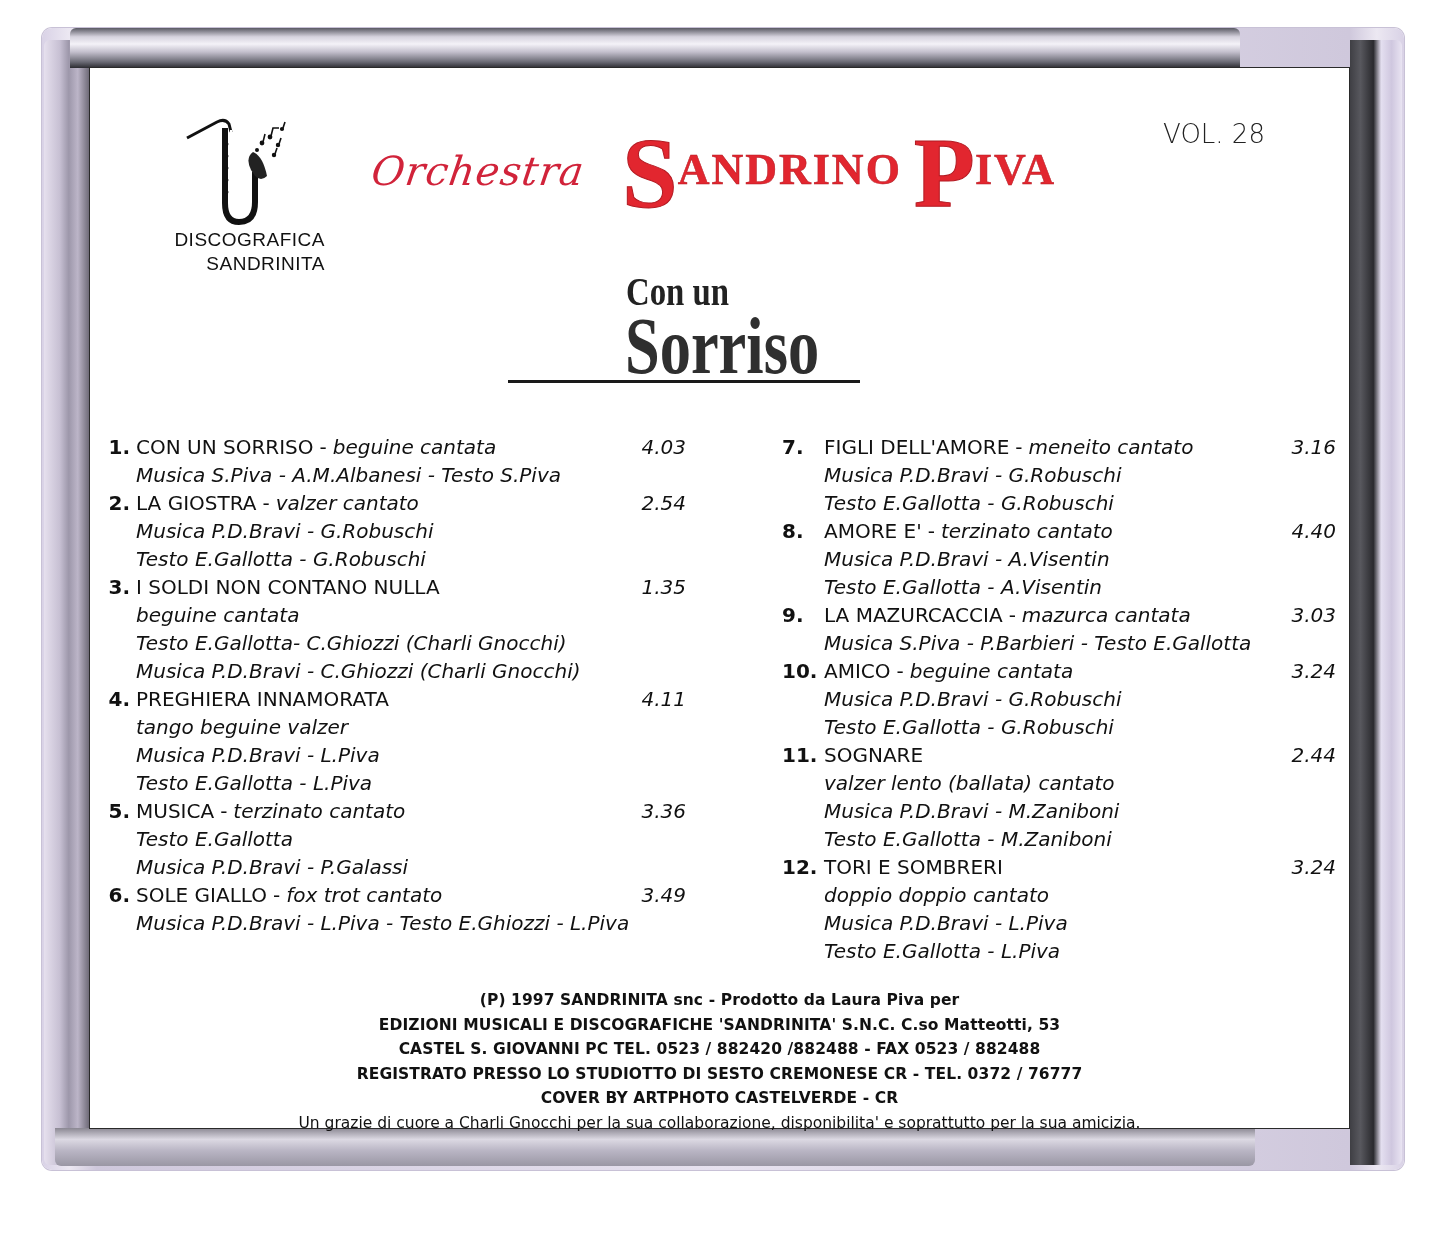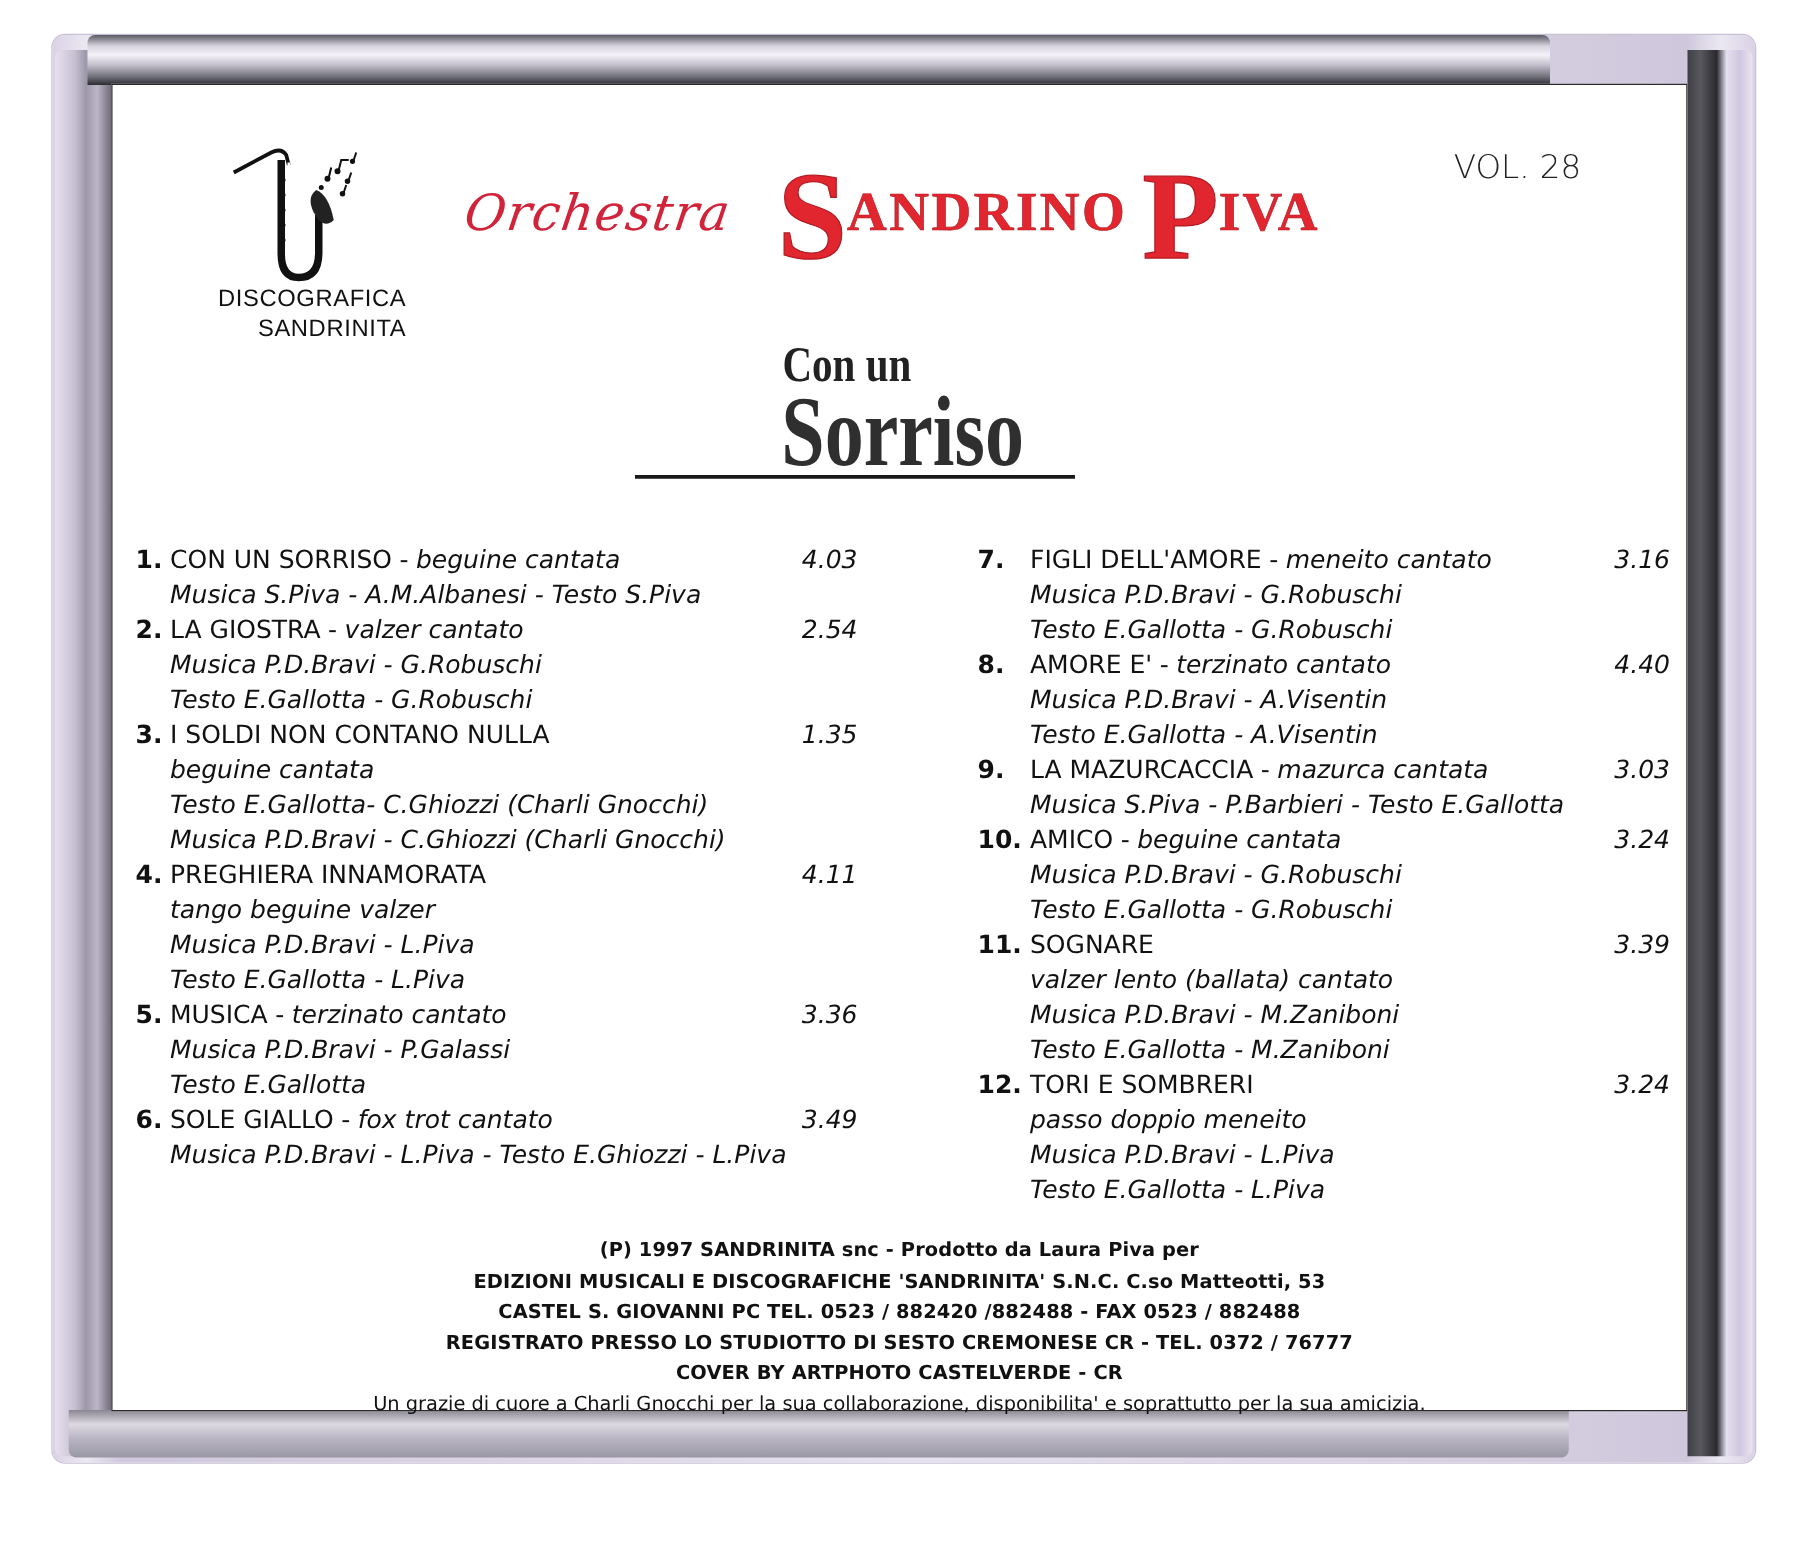--- a/index.html
+++ b/index.html
@@ -177,22 +177,22 @@
         <div class="credit">Testo E.Gallotta - L.Piva</div>
       </div>
       <div class="track">
         <div class="track-head">
           <span class="track-num">5.</span>
           <span class="track-title">MUSICA</span>
           <span class="track-sep">-</span>
           <span class="track-style">terzinato cantato</span>
         </div>
         <span class="track-time">3.36</span>
+        <div class="credit">Testo E.Gallotta</div>
         <div class="credit">Musica P.D.Bravi - P.Galassi</div>
-        <div class="credit">Testo E.Gallotta</div>
       </div>
       <div class="track">
         <div class="track-head">
           <span class="track-num">6.</span>
           <span class="track-title">SOLE GIALLO</span>
           <span class="track-sep">-</span>
           <span class="track-style">fox trot cantato</span>
         </div>
         <span class="track-time">3.49</span>
         <div class="credit">Musica P.D.Bravi - L.Piva - Testo E.Ghiozzi - L.Piva</div>
@@ -240,32 +240,32 @@
         </div>
         <span class="track-time">3.24</span>
         <div class="credit">Musica P.D.Bravi - G.Robuschi</div>
         <div class="credit">Testo E.Gallotta - G.Robuschi</div>
       </div>
       <div class="track">
         <div class="track-head">
           <span class="track-num">11.</span>
           <span class="track-title">SOGNARE</span>
         </div>
-        <span class="track-time">3.39</span>
+        <span class="track-time">2.44</span>
         <div class="credit">valzer lento (ballata) cantato</div>
         <div class="credit">Musica P.D.Bravi - M.Zaniboni</div>
         <div class="credit">Testo E.Gallotta - M.Zaniboni</div>
       </div>
       <div class="track">
         <div class="track-head">
           <span class="track-num">12.</span>
           <span class="track-title">TORI E SOMBRERI</span>
         </div>
         <span class="track-time">3.24</span>
-        <div class="credit">passo doppio meneito</div>
+        <div class="credit">doppio doppio cantato</div>
         <div class="credit">Musica P.D.Bravi - L.Piva</div>
         <div class="credit">Testo E.Gallotta - L.Piva</div>
       </div>
     </div>
 
   <div class="footer">
     <div class="line">(P) 1997 SANDRINITA snc - Prodotto da Laura Piva per</div>
     <div class="line">EDIZIONI MUSICALI E DISCOGRAFICHE 'SANDRINITA' S.N.C. C.so Matteotti, 53</div>
     <div class="line">CASTEL S. GIOVANNI PC TEL. 0523 / 882420 /882488 - FAX 0523 / 882488</div>
     <div class="line">REGISTRATO PRESSO LO STUDIOTTO DI SESTO CREMONESE CR - TEL. 0372 / 76777</div>

